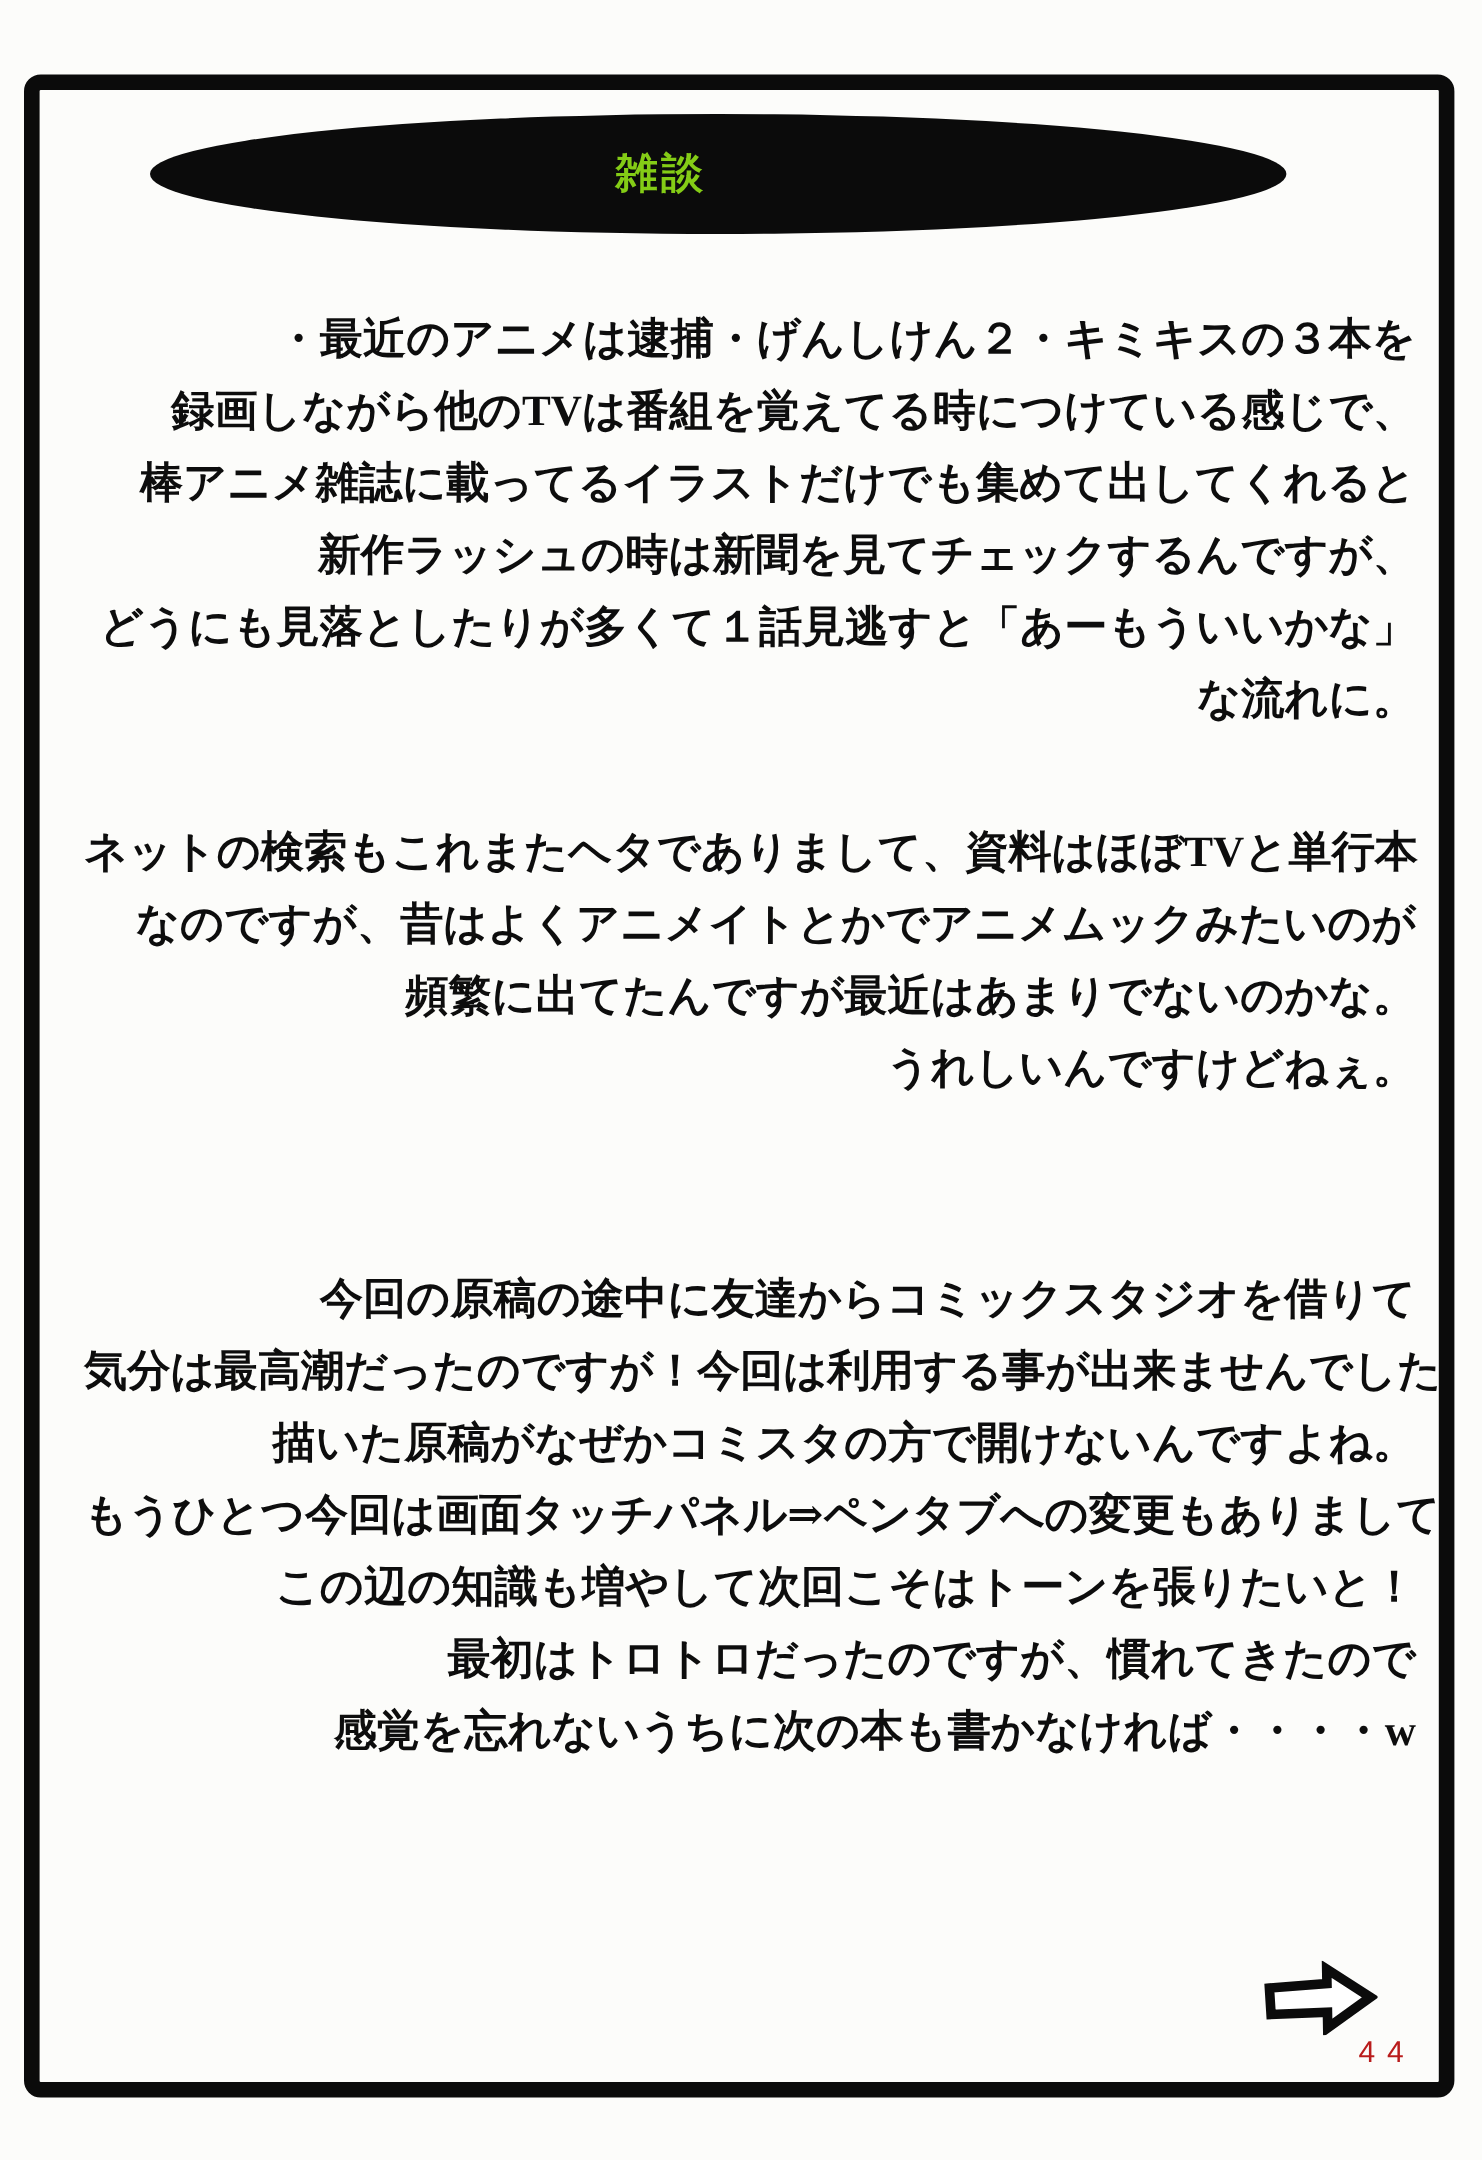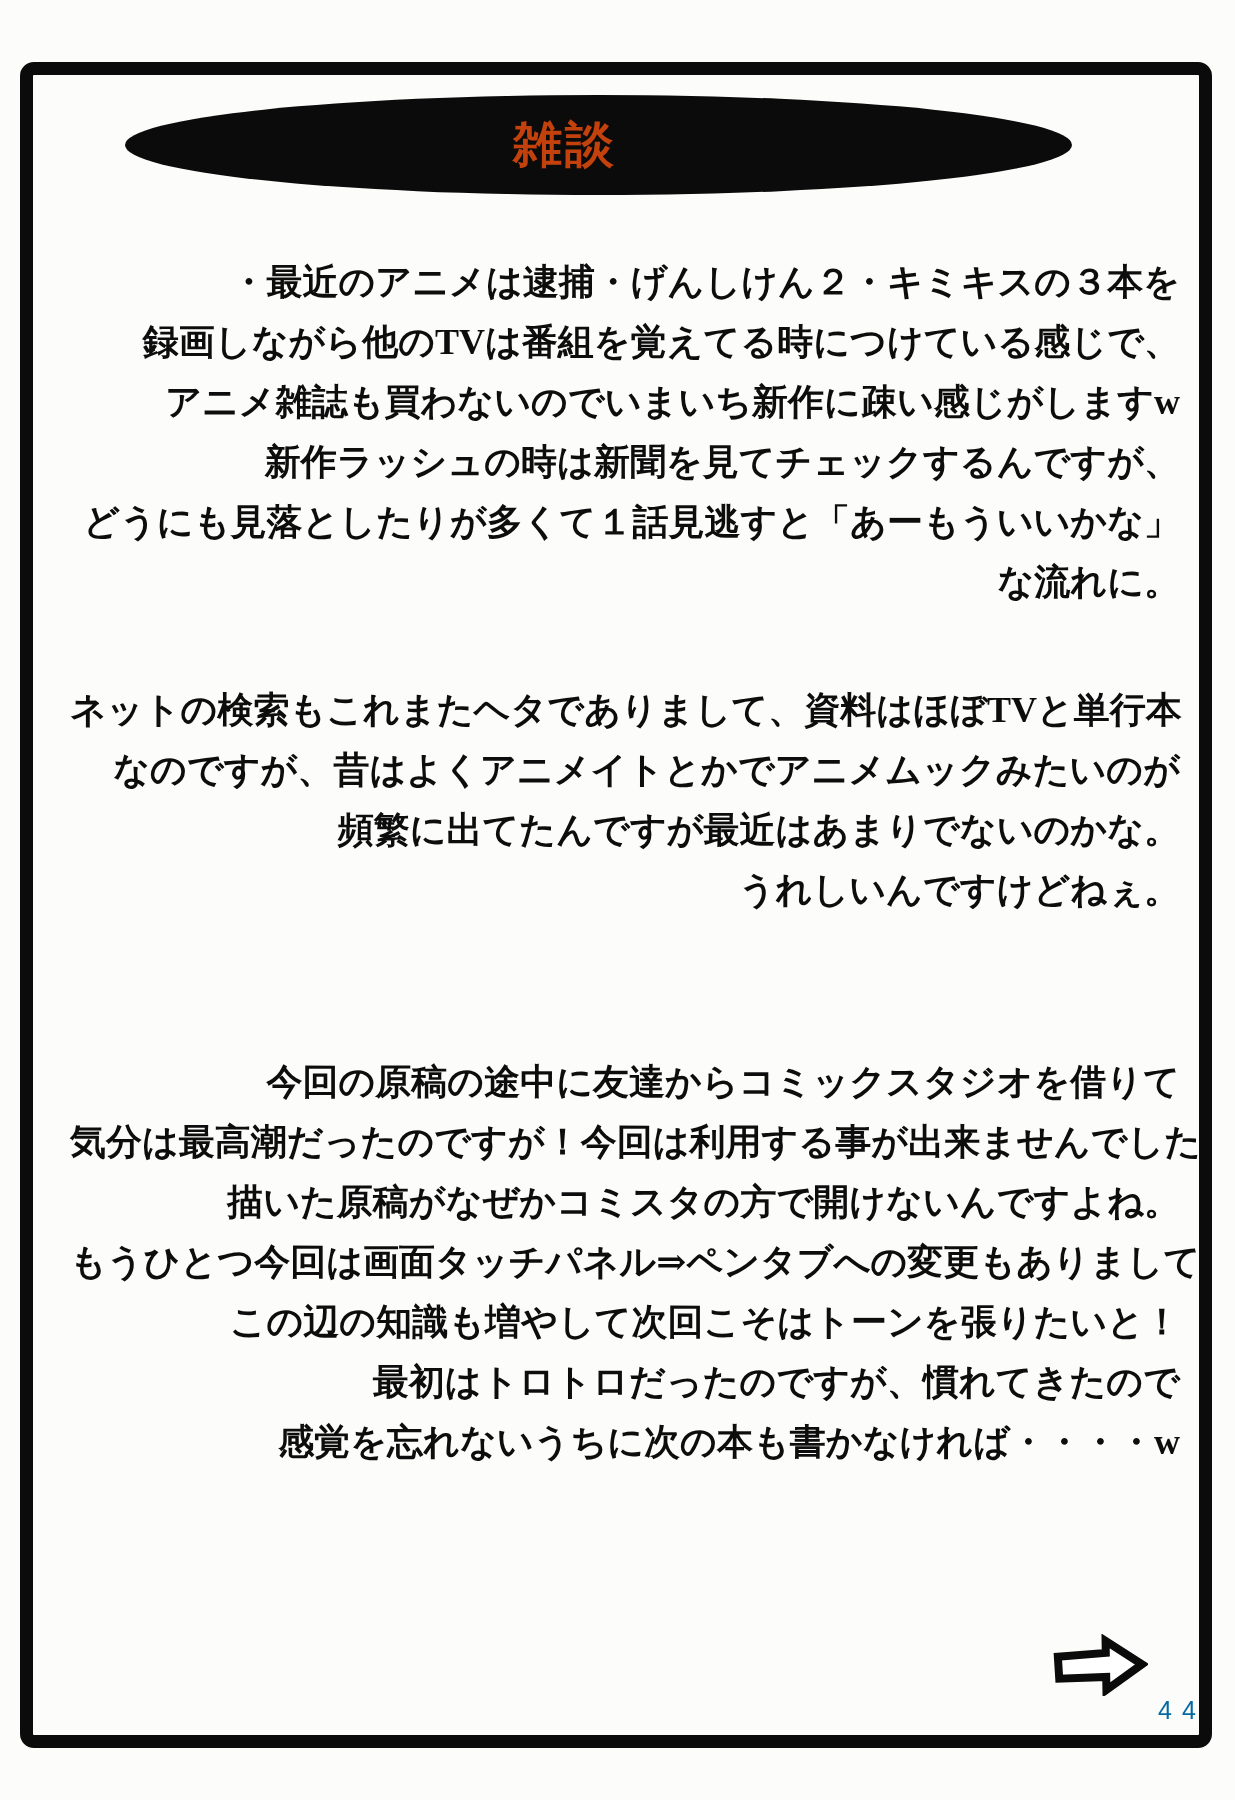--- a/index.html
+++ b/index.html
@@ -36,24 +36,24 @@
     width: 947px;
     height: 100px;
     background: #0b0b0b;
     border-radius: 50%;
   }
   .title-text {
     position: absolute;
     left: 388px;  
     top: 50%;
     transform: translateY(-52%);
-    color: #c2410c;
+    color: #84cc16;
     font-family: "Liberation Sans", "DejaVu Sans", sans-serif;
     font-weight: bold;
-    font-size: 49px;
+    font-size: 35px;
     letter-spacing: 3px;
     line-height: 1;
     white-space: nowrap;
   }
   
   .para {
     position: absolute;
     left: 70px;
     width: 1110px;
     color: #0d0d0d;
@@ -75,23 +75,23 @@
     position: absolute;
     left: 1052px;
     top: 1634px;
     width: 96px;
     height: 62px;
     transform: rotate(-1deg);
   }
   
   .page-number {
     position: absolute;
-    left: 1158px;
+    left: 1132px;
     top: 1698px;
-    color: #0369a1;
+    color: #b91c1c;
     font-family: "Liberation Sans", "DejaVu Sans", sans-serif;
     font-size: 25px;
     letter-spacing: 10px;
     line-height: 1;
     white-space: nowrap;
   }
 </style>
 </head>
 <body>
 
@@ -99,21 +99,21 @@
 
   <div class="frame"></div>
 
   <div class="title-ellipse">
     <span class="title-text">雑談</span>
   </div>
 
   <div class="para" id="para-1">
     <div class="line">・最近のアニメは逮捕・げんしけん２・キミキスの３本を</div>
     <div class="line">録画しながら他のTVは番組を覚えてる時につけている感じで、</div>
-    <div class="line">アニメ雑誌も買わないのでいまいち新作に疎い感じがしますw</div>
+    <div class="line">棒アニメ雑誌に載ってるイラストだけでも集めて出してくれると</div>
     <div class="line">　新作ラッシュの時は新聞を見てチェックするんですが、</div>
     <div class="line">どうにも見落としたりが多くて１話見逃すと「あーもういいかな」</div>
     <div class="line">な流れに。</div>
   </div>
 
   <div class="para" id="para-2">
     <div class="line">ネットの検索もこれまたヘタでありまして、資料はほぼTVと単行本</div>
     <div class="line">なのですが、昔はよくアニメイトとかでアニメムックみたいのが</div>
     <div class="line">頻繁に出てたんですが最近はあまりでないのかな。</div>
     <div class="line">うれしいんですけどねぇ。</div>

